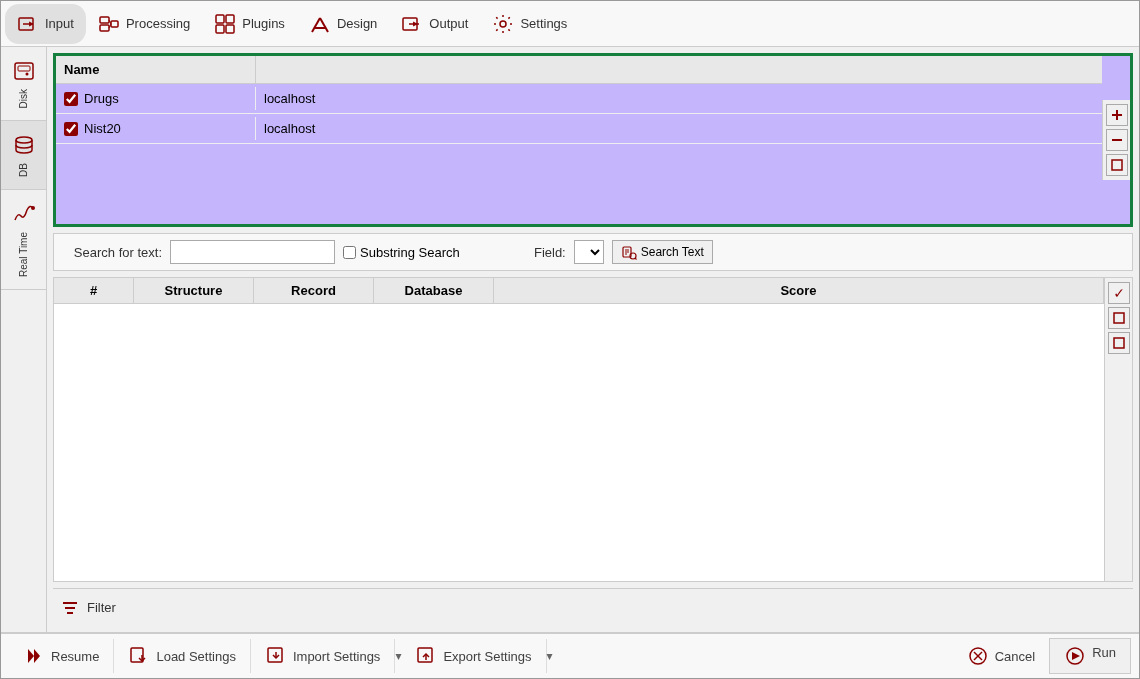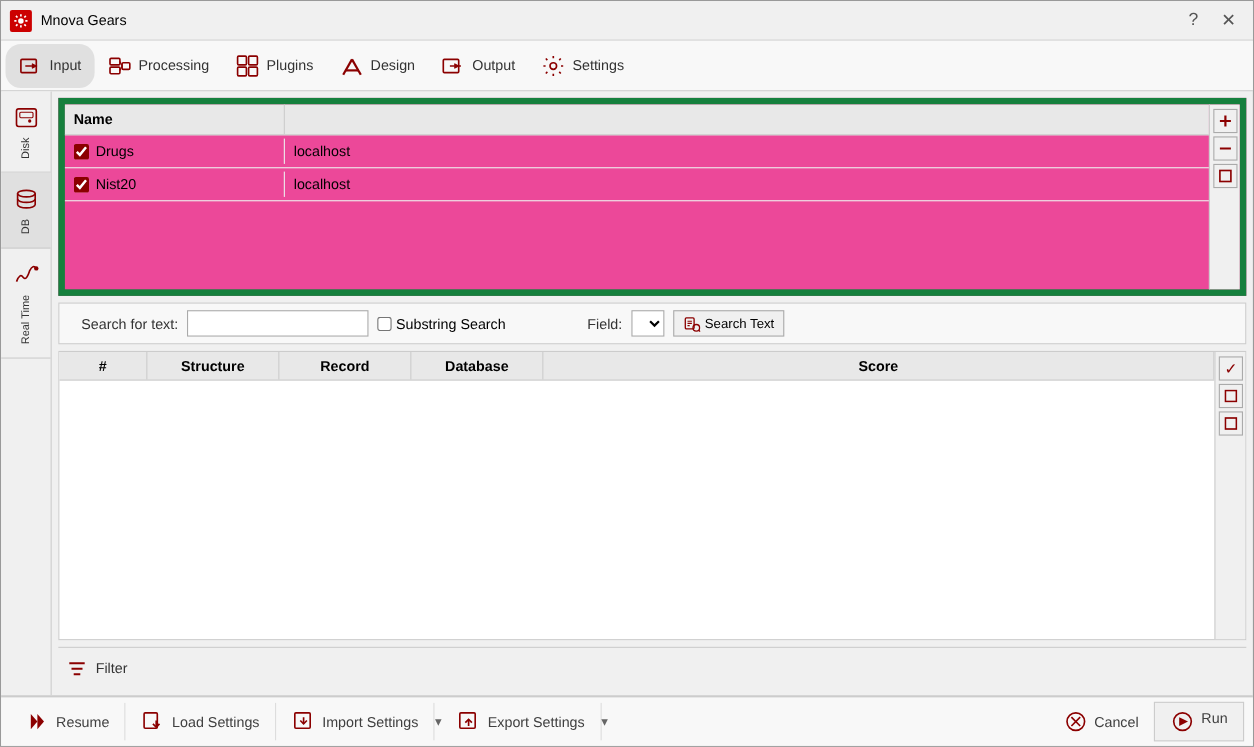--- a/index.html
+++ b/index.html
@@ -71,33 +71,20 @@
     .cancel-btn { display: flex; align-items: center; gap: 6px; padding: 6px 14px; cursor: pointer; }
     .run-btn { display: flex; align-items: flex-start; gap: 6px; padding: 6px 14px; cursor: pointer; background: #f0f0f0; border: 1px solid #ccc; }
 
     .content-wrapper { flex: 1; display: flex; flex-direction: column; overflow: hidden; padding: 6px; gap: 6px; }
   </style>
 </head>
 <body>
 
 <div class="window">
 
-  <div class="titlebar">
-    <div class="titlebar-icon">
-      <svg viewBox="0 0 14 14" fill="white">
-        <circle cx="7" cy="7" r="2.5"></circle>
-        <path d="M7 1v2M7 11v2M1 7h2M11 7h2M2.5 2.5l1.4 1.4M10.1 10.1l1.4 1.4M2.5 11.5l1.4-1.4M10.1 3.9l1.4-1.4" stroke="white" stroke-width="1.5" fill="none"></path>
-      </svg>
-    </div>
-    <span class="titlebar-title">Mnova Gears</span>
-    <div class="titlebar-btns">
-      <button class="titlebar-btn">?</button>
-      <button class="titlebar-btn">✕</button>
-    </div>
-  </div>
 
   <div class="toolbar">
 
     <div class="toolbar-item active">
       <svg class="toolbar-icon" viewBox="0 0 22 22">
         <rect x="2" y="5" width="14" height="12" rx="1" fill="none" stroke="#8b0000" stroke-width="1.5"></rect>
         <polyline points="12,9 16,11 12,13" fill="#8b0000" stroke="#8b0000" stroke-width="1"></polyline>
         <line x1="6" y1="11" x2="16" y2="11" stroke="#8b0000" stroke-width="1.5"></line>
       </svg>
       <span class="toolbar-label">Input</span>
@@ -177,21 +164,21 @@
         <svg width="24" height="24" viewBox="0 0 24 24">
           <path d="M3 18 Q6 10 9 14 Q12 18 15 8 Q18 2 21 6" fill="none" stroke="#8b0000" stroke-width="1.5"></path>
           <circle cx="21" cy="6" r="2" fill="#8b0000"></circle>
         </svg>
         <span class="sidebar-tab-label">Real Time</span>
       </div>
     </div>
 
     <div class="content-wrapper">
 
-      <div style="display: flex; border: 6px solid #15803d; background: #ec4899;">
+      <div style="display: flex; border: 3px solid #15803d; background: #c4b5fd; align-items: center;">
         <div style="flex: 1;">
 
           <div class="db-table-header">
             <div class="db-col-name">Name</div>
           </div>
 
           <div class="db-row">
             <div class="db-cell-name">
               <input type="checkbox" class="db-checkbox" checked="" style="">
               <span>Drugs</span>

